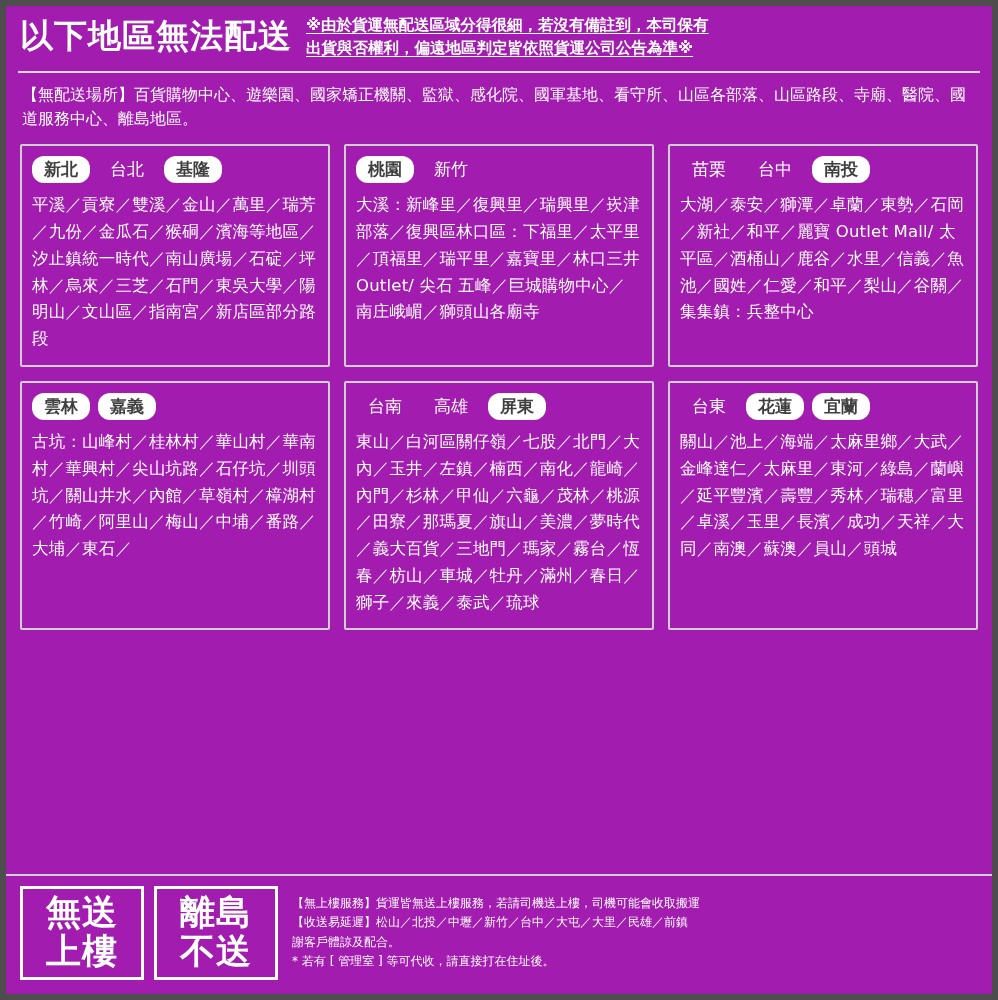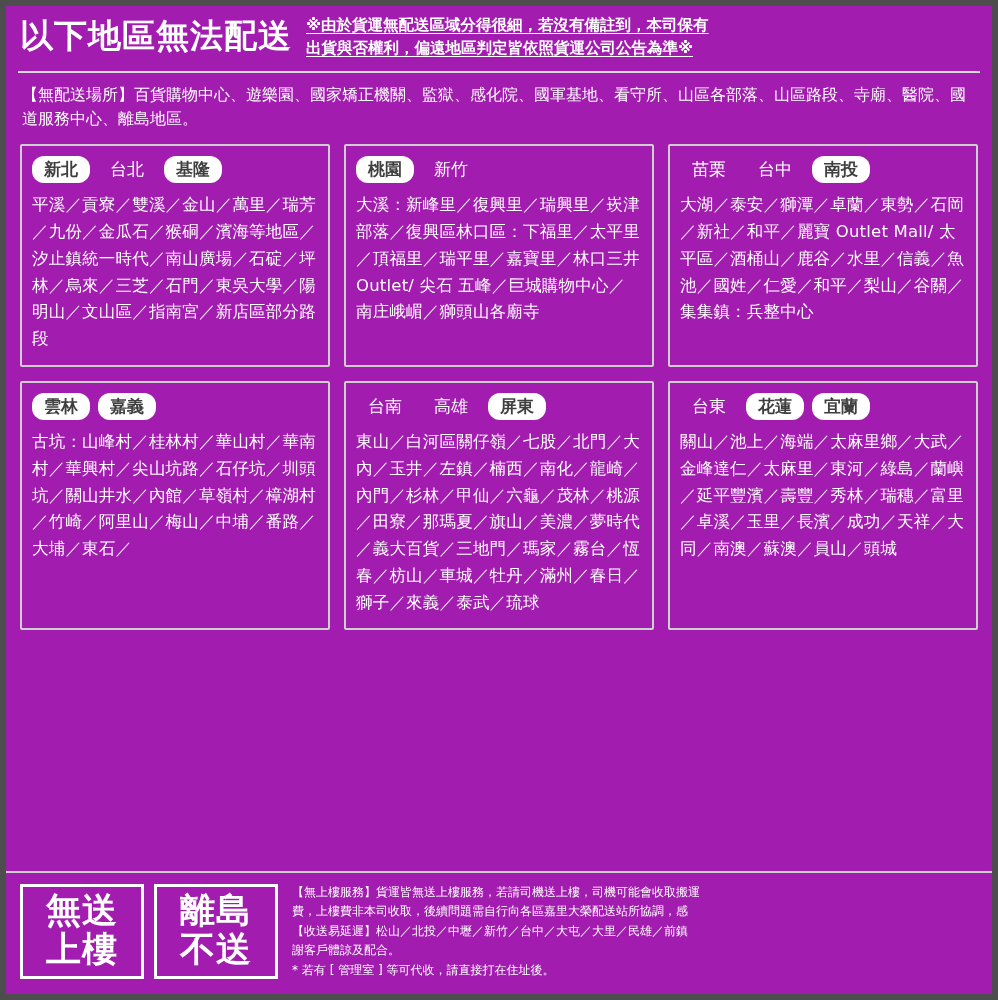--- a/index.html
+++ b/index.html
@@ -180,20 +180,19 @@
     <div class="stamp">
       <div>無送</div>
       <div>上樓</div>
     </div>
     <div class="stamp">
       <div>離島</div>
       <div>不送</div>
     </div>
     <div class="footer-text">
       <div>【無上樓服務】貨運皆無送上樓服務，若請司機送上樓，司機可能會收取搬運</div>
-      <div>費，上樓費非本司收取，後續問題需自行向各區嘉里大榮配送站所協調，感</div>
       <div>【收送易延遲】松山／北投／中壢／新竹／台中／大屯／大里／民雄／前鎮</div>
       <div>謝客戶體諒及配合。</div>
       <div>* 若有 [ 管理室 ] 等可代收，請直接打在住址後。</div>
     </div>
   </div>
 
 </div>
 
 </body></html>

